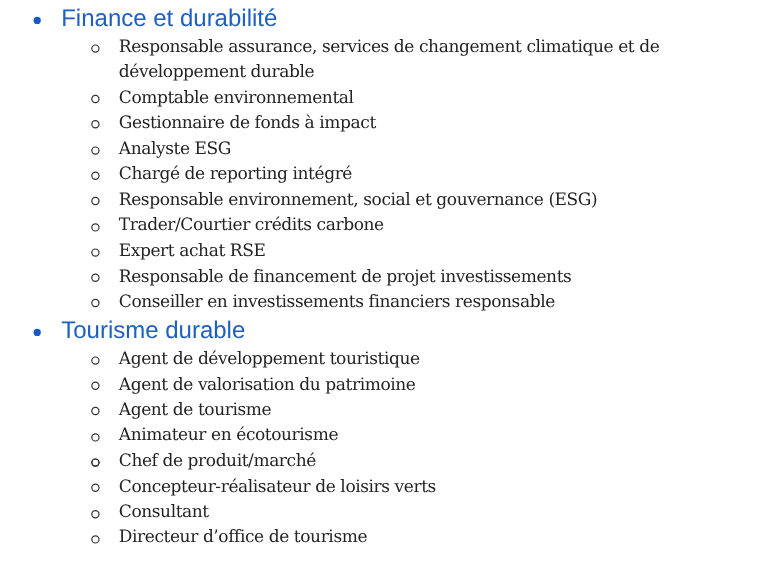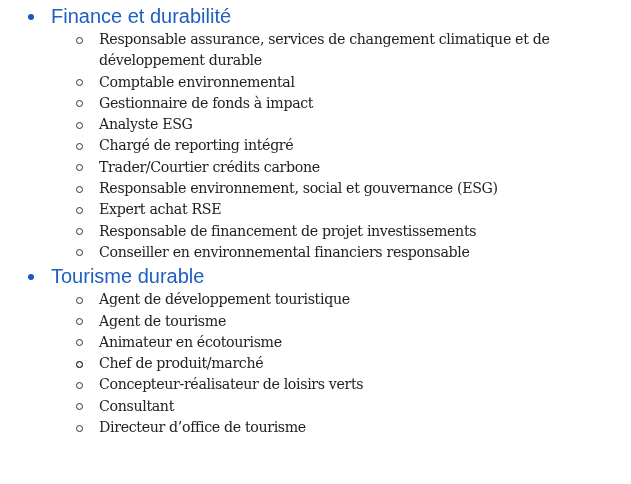--- a/index.html
+++ b/index.html
@@ -83,35 +83,36 @@
       <div class="section-head">
         <span class="section-bullet"></span>
         <span class="section-title">Finance et durabilité</span>
       </div>
       <ul class="sub">
         <li><span class="sub-bullet"></span><span>Responsable assurance, services de changement climatique et de développement durable</span></li>
         <li><span class="sub-bullet"></span><span>Comptable environnemental</span></li>
         <li><span class="sub-bullet"></span><span>Gestionnaire de fonds à impact</span></li>
         <li><span class="sub-bullet"></span><span>Analyste ESG</span></li>
         <li><span class="sub-bullet"></span><span>Chargé de reporting intégré</span></li>
+        <li><span class="sub-bullet"></span><span>Responsable environnement, social et gouvernance (ESG)</span></li>
         <li><span class="sub-bullet"></span><span>Trader/Courtier crédits carbone</span></li>
-        <li><span class="sub-bullet"></span><span>Responsable environnement, social et gouvernance (ESG)</span></li>
         <li><span class="sub-bullet"></span><span>Expert achat RSE</span></li>
         <li><span class="sub-bullet"></span><span>Responsable de financement de projet investissements</span></li>
-        <li><span class="sub-bullet"></span><span>Conseiller en environnemental financiers responsable</span></li>
+        <li><span class="sub-bullet"></span><span>Conseiller en investissements financiers responsable</span></li>
       </ul>
     </li>
 
     <li>
       <div class="section-head">
         <span class="section-bullet"></span>
         <span class="section-title">Tourisme durable</span>
       </div>
       <ul class="sub">
         <li><span class="sub-bullet"></span><span>Agent de développement touristique</span></li>
+        <li><span class="sub-bullet"></span><span>Agent de valorisation du patrimoine</span></li>
         <li><span class="sub-bullet"></span><span>Agent de tourisme</span></li>
         <li><span class="sub-bullet"></span><span>Animateur en écotourisme</span></li>
         <li><span class="sub-bullet"></span></li>
         <li><span class="sub-bullet"></span><span>Chef de produit/marché</span></li>
         <li><span class="sub-bullet"></span><span>Concepteur-réalisateur de loisirs verts</span></li>
         <li><span class="sub-bullet"></span><span>Consultant</span></li>
         <li><span class="sub-bullet"></span><span>Directeur d’office de tourisme</span></li>
       </ul>
     </li>
 

